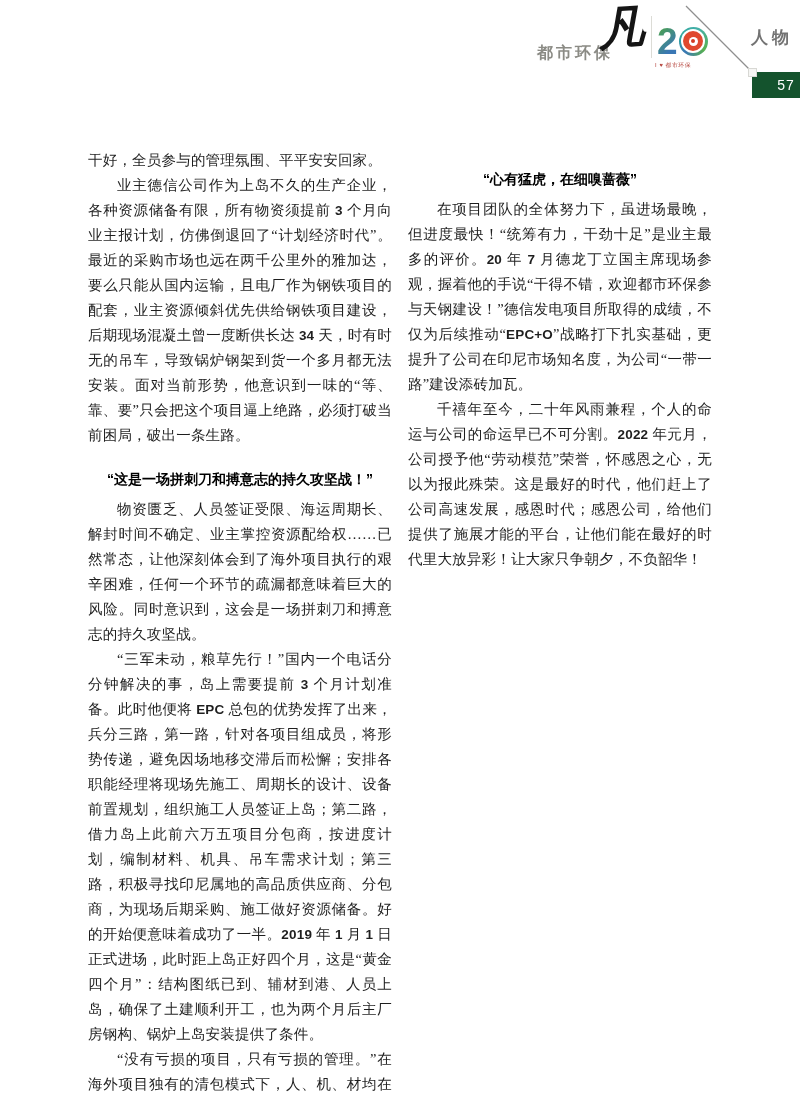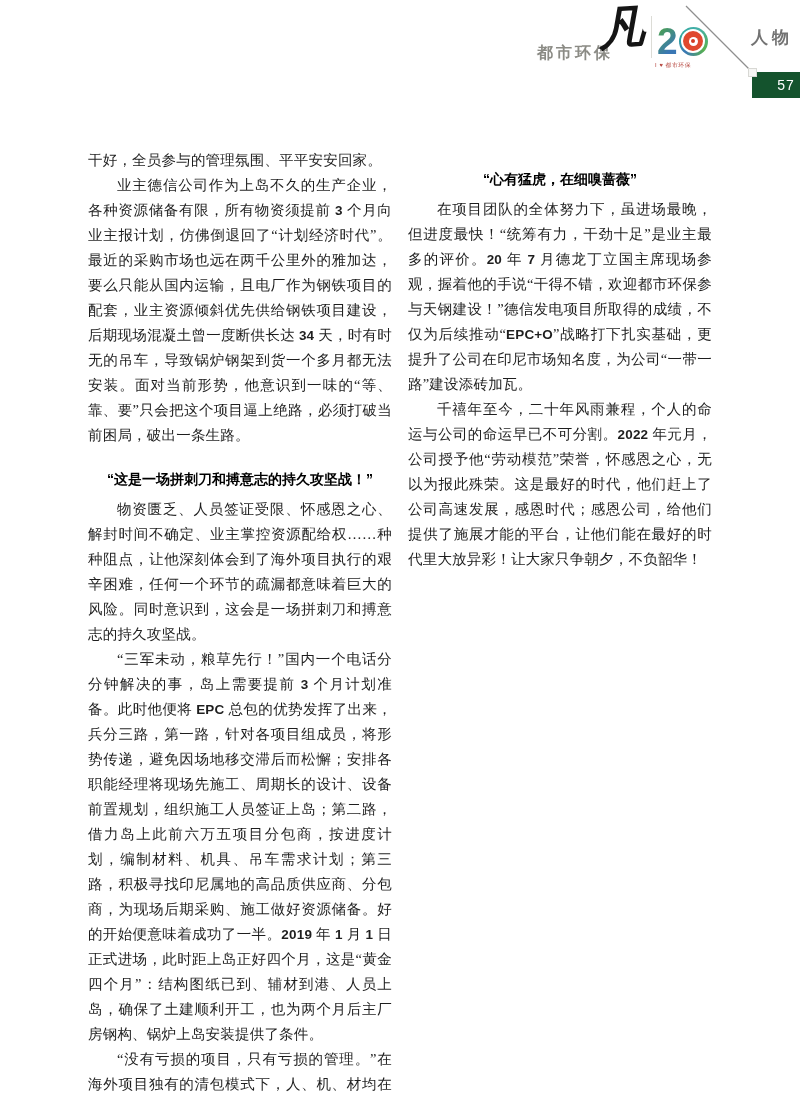--- a/index.html
+++ b/index.html
@@ -73,21 +73,21 @@
 
   <span class="section-label">人物</span>
   <span class="corner-notch"></span>
   <div class="page-badge">57</div>
 
   <div class="columns">
     <div class="col" id="left-col">
         <p class="para cont">干好，全员参与的管理氛围、平平安安回家。</p>
         <p class="para">业主德信公司作为上岛不久的生产企业，各种资源储备有限，所有物资须提前 <span class="lat">3</span> 个月向业主报计划，仿佛倒退回了“计划经济时代”。最近的采购市场也远在两千公里外的雅加达，要么只能从国内运输，且电厂作为钢铁项目的配套，业主资源倾斜优先供给钢铁项目建设，后期现场混凝土曾一度断供长达 <span class="lat">34</span> 天，时有时无的吊车，导致锅炉钢架到货一个多月都无法安装。面对当前形势，他意识到一味的“等、靠、要”只会把这个项目逼上绝路，必须打破当前困局，破出一条生路。</p>
         <h3 class="subhead">“这是一场拼刺刀和搏意志的持久攻坚战！”</h3>
-        <p class="para">物资匮乏、人员签证受限、怀感恩之心、解封时间不确定、业主掌控资源配给权……种种阻点，让他深刻体会到了海外项目执行的艰辛困难，任何一个环节的疏漏都意味着巨大的风险。同时意识到，这会是一场拼刺刀和搏意志的持久攻坚战。</p>
+        <p class="para">物资匮乏、人员签证受限、海运周期长、解封时间不确定、业主掌控资源配给权……已然常态，让他深刻体会到了海外项目执行的艰辛困难，任何一个环节的疏漏都意味着巨大的风险。同时意识到，这会是一场拼刺刀和搏意志的持久攻坚战。</p>
         <p class="para">“三军未动，粮草先行！”国内一个电话分分钟解决的事，岛上需要提前 <span class="lat">3</span> 个月计划准备。此时他便将 <span class="lat">EPC</span> 总包的优势发挥了出来，兵分三路，第一路，针对各项目组成员，将形势传递，避免因场地移交滞后而松懈；安排各职能经理将现场先施工、周期长的设计、设备前置规划，组织施工人员签证上岛；第二路，借力岛上此前六万五项目分包商，按进度计划，编制材料、机具、吊车需求计划；第三路，积极寻找印尼属地的高品质供应商、分包商，为现场后期采购、施工做好资源储备。好的开始便意味着成功了一半。<span class="lat">2019</span> 年 <span class="lat">1</span> 月 <span class="lat">1</span> 日正式进场，此时距上岛正好四个月，这是“黄金四个月”：结构图纸已到、辅材到港、人员上岛，确保了土建顺利开工，也为两个月后主厂房钢构、锅炉上岛安装提供了条件。</p>
         <p class="para">“没有亏损的项目，只有亏损的管理。”在海外项目独有的清包模式下，人、机、材均在总包承担范围，共计约  千万。只有管住队伍，管住物资，管住进度，工程形</p>
       </div>
     <div class="col" id="right-col">
         <h3 class="subhead">“心有猛虎，在细嗅蔷薇”</h3>
         <p class="para">在项目团队的全体努力下，虽进场最晚，但进度最快！“统筹有力，干劲十足”是业主最多的评价。<span class="lat">20</span> 年 <span class="lat">7</span> 月德龙丁立国主席现场参观，握着他的手说“干得不错，欢迎都市环保参与天钢建设！”德信发电项目所取得的成绩，不仅为后续推动“<span class="lat">EPC+O</span>”战略打下扎实基础，更提升了公司在印尼市场知名度，为公司“一带一路”建设添砖加瓦。</p>
         <p class="para">千禧年至今，二十年风雨兼程，个人的命运与公司的命运早已不可分割。<span class="lat">2022</span> 年元月，公司授予他“劳动模范”荣誉，怀感恩之心，无以为报此殊荣。这是最好的时代，他们赶上了公司高速发展，感恩时代；感恩公司，给他们提供了施展才能的平台，让他们能在最好的时代里大放异彩！让大家只争朝夕，不负韶华！</p>
       </div>
   </div>
 

